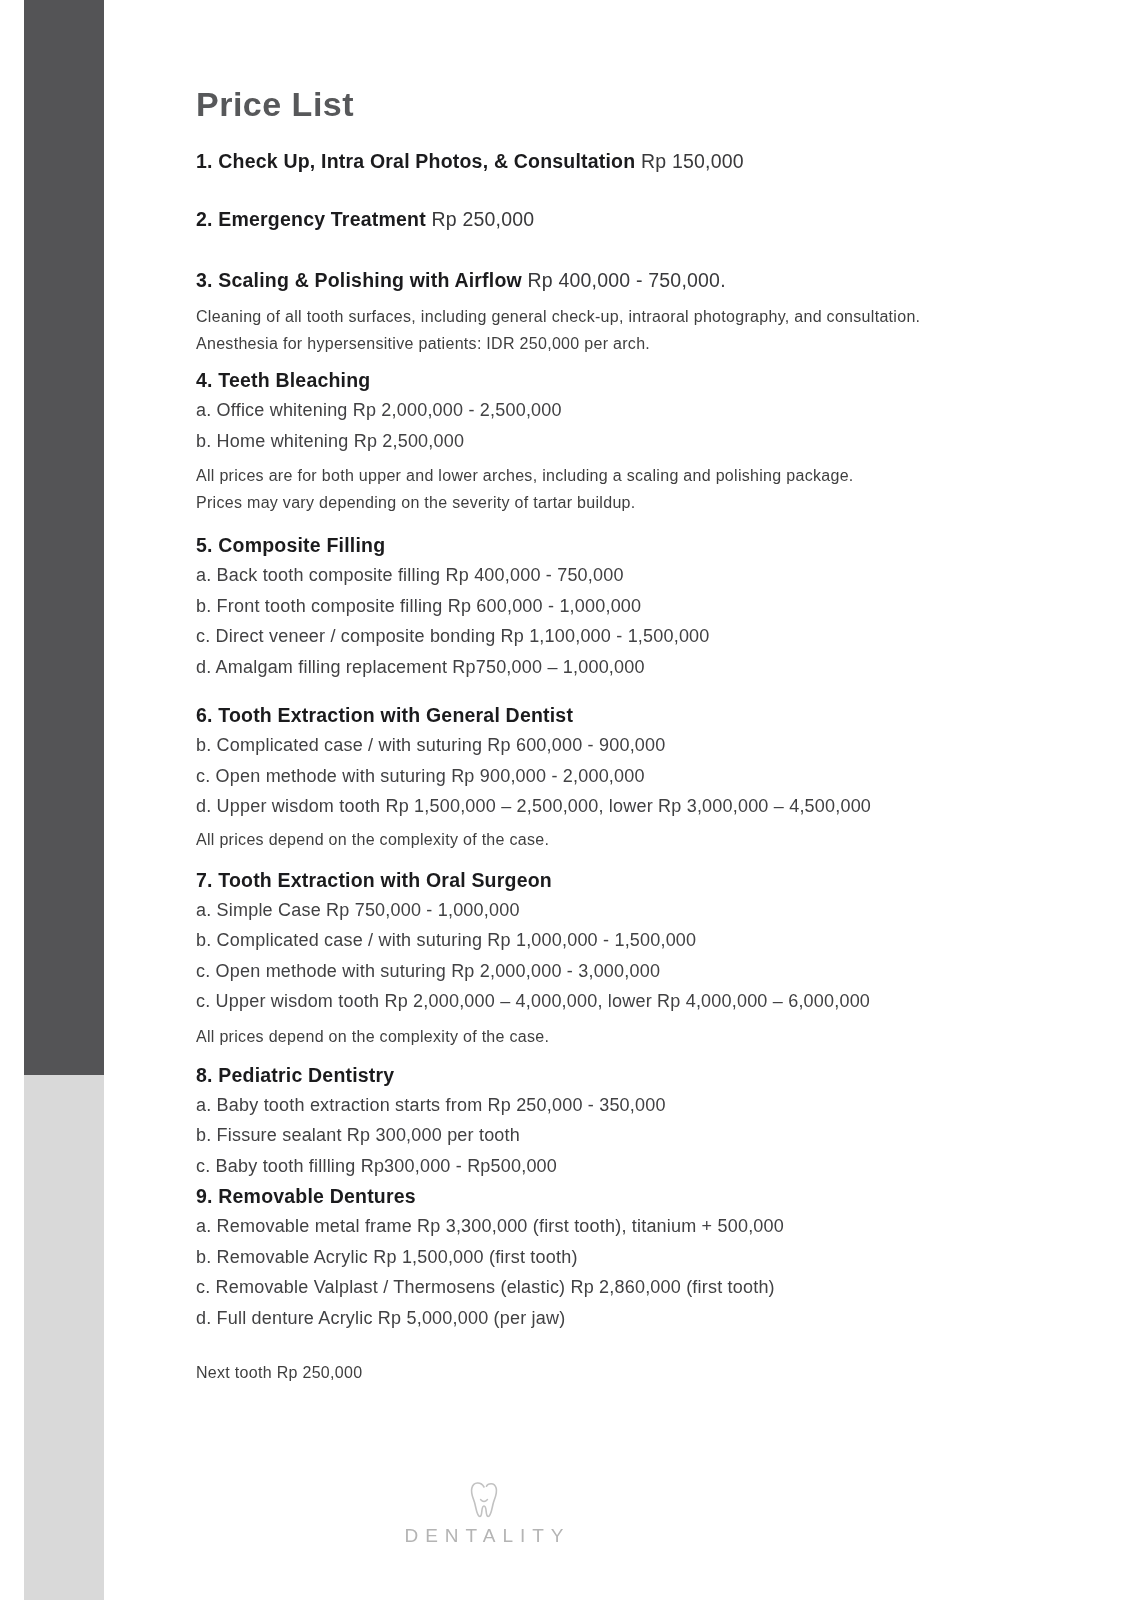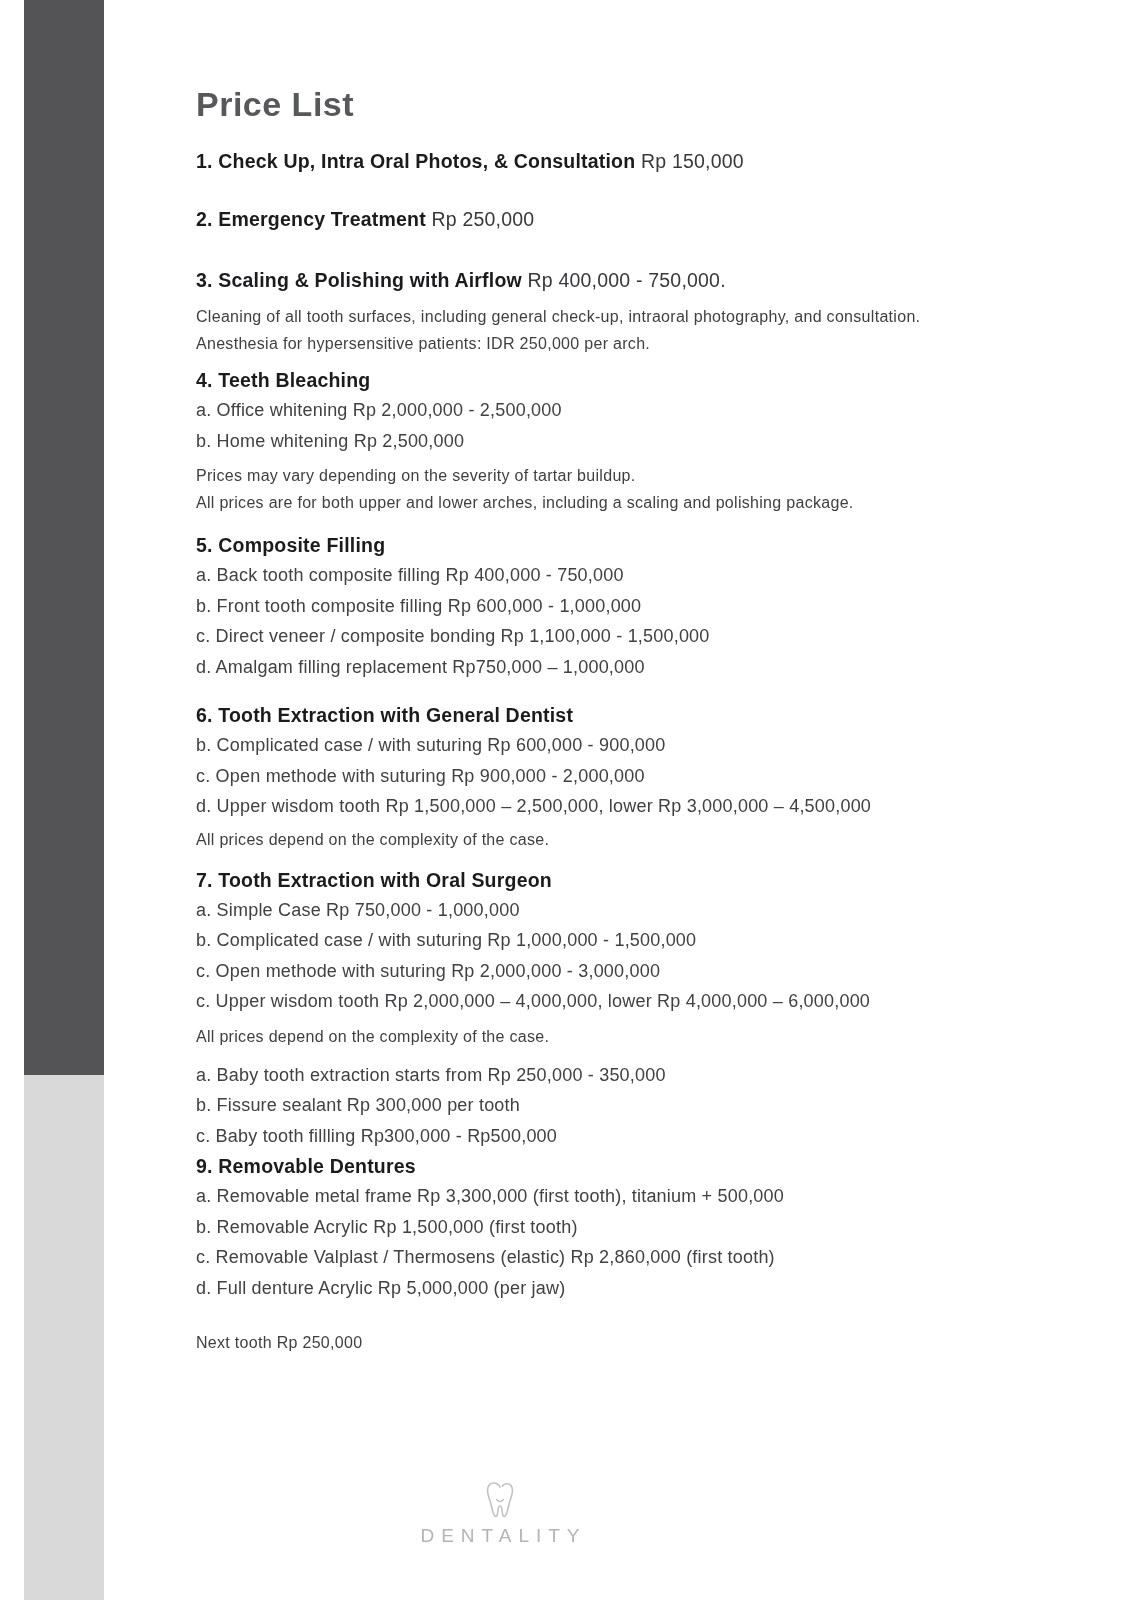--- a/index.html
+++ b/index.html
@@ -36,21 +36,21 @@
   }
   .notes{margin-top:6px;}
   .sec-3 .notes{margin-top:8px;}
   .sec-6 .notes{margin-top:4px;}
   .sec-7 .notes{margin-top:6px;}
   .sec-9 .notes{margin-top:26px;}
   .note{
     font-size:16px;line-height:27px;font-weight:400;color:#3f3f3f;
     letter-spacing:0.3px;white-space:nowrap;
   }
-  .footer{position:absolute;left:16px;top:1480px;width:920px;text-align:center;}
+  .footer{position:absolute;left:0;top:1480px;width:920px;text-align:center;}
   .tooth{display:block;margin:0 auto;}
   .brand{
     margin-top:5px;font-size:19px;font-weight:400;color:#b4b4b4;
     letter-spacing:7px;text-indent:7px;
   }
 </style>
 </head>
 <body>
 
 <div class="page">
@@ -79,22 +79,22 @@
           </div>
   </section>
 
   <section class="sec sec-4">
     <h2 class="sec-h"><span class="b">4. Teeth Bleaching</span></h2>
     <div class="items">
             <div class="item">a. Office whitening Rp 2,000,000 - 2,500,000</div>
             <div class="item">b. Home whitening Rp 2,500,000</div>
           </div>
     <div class="notes">
+            <div class="note">All prices are for both upper and lower arches, including a scaling and polishing package.</div>
             <div class="note">Prices may vary depending on the severity of tartar buildup.</div>
-            <div class="note">All prices are for both upper and lower arches, including a scaling and polishing package.</div>
           </div>
   </section>
 
   <section class="sec sec-5">
     <h2 class="sec-h"><span class="b">5. Composite Filling</span></h2>
     <div class="items">
             <div class="item">a. Back tooth composite filling Rp 400,000 - 750,000</div>
             <div class="item">b. Front tooth composite filling Rp 600,000 - 1,000,000</div>
             <div class="item">c. Direct veneer / composite bonding Rp 1,100,000 - 1,500,000</div>
             <div class="item">d. Amalgam filling replacement Rp750,000 – 1,000,000</div>
@@ -120,20 +120,21 @@
             <div class="item">b. Complicated case / with suturing Rp 1,000,000 - 1,500,000</div>
             <div class="item">c. Open methode with suturing Rp 2,000,000 - 3,000,000</div>
             <div class="item">c. Upper wisdom tooth Rp 2,000,000 – 4,000,000, lower Rp 4,000,000 – 6,000,000</div>
           </div>
     <div class="notes">
             <div class="note">All prices depend on the complexity of the case.</div>
           </div>
   </section>
 
   <section class="sec sec-8">
+    <h2 class="sec-h"><span class="b">8. Pediatric Dentistry</span></h2>
     <div class="items">
             <div class="item">a. Baby tooth extraction starts from Rp 250,000 - 350,000</div>
             <div class="item">b. Fissure sealant Rp 300,000 per tooth</div>
             <div class="item">c. Baby tooth fillling Rp300,000 - Rp500,000</div>
           </div>
 
   </section>
 
   <section class="sec sec-9">
     <h2 class="sec-h"><span class="b">9. Removable Dentures</span></h2>

